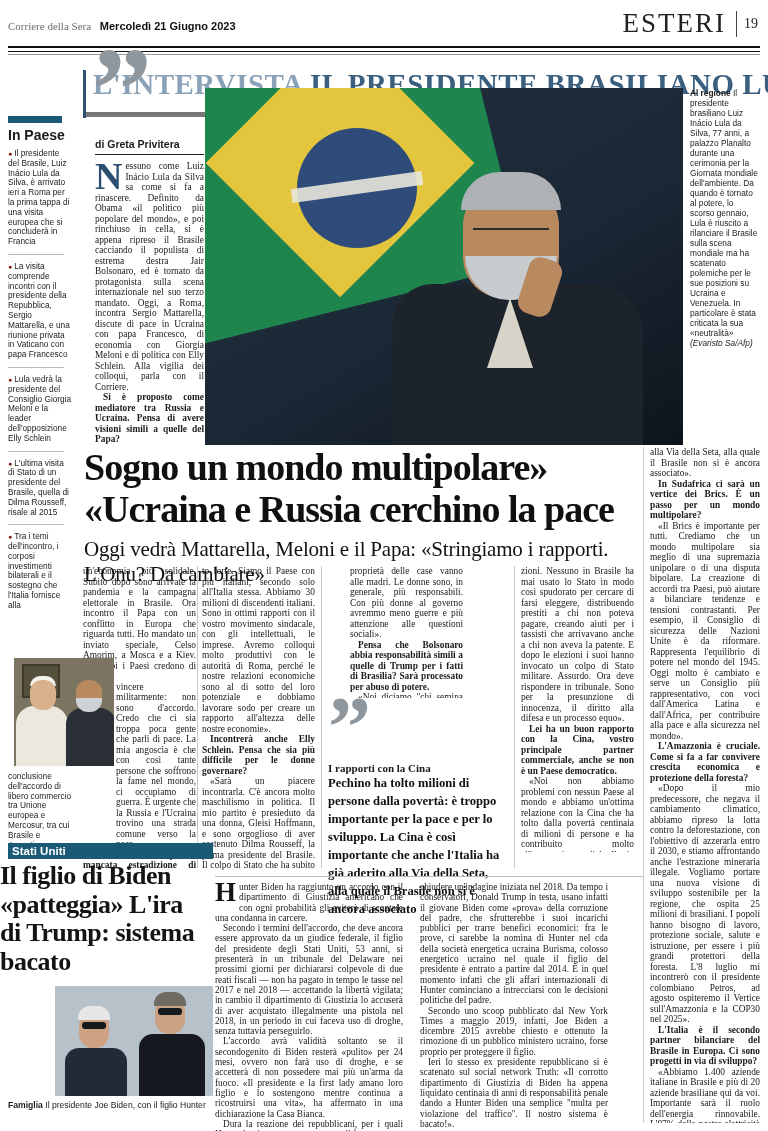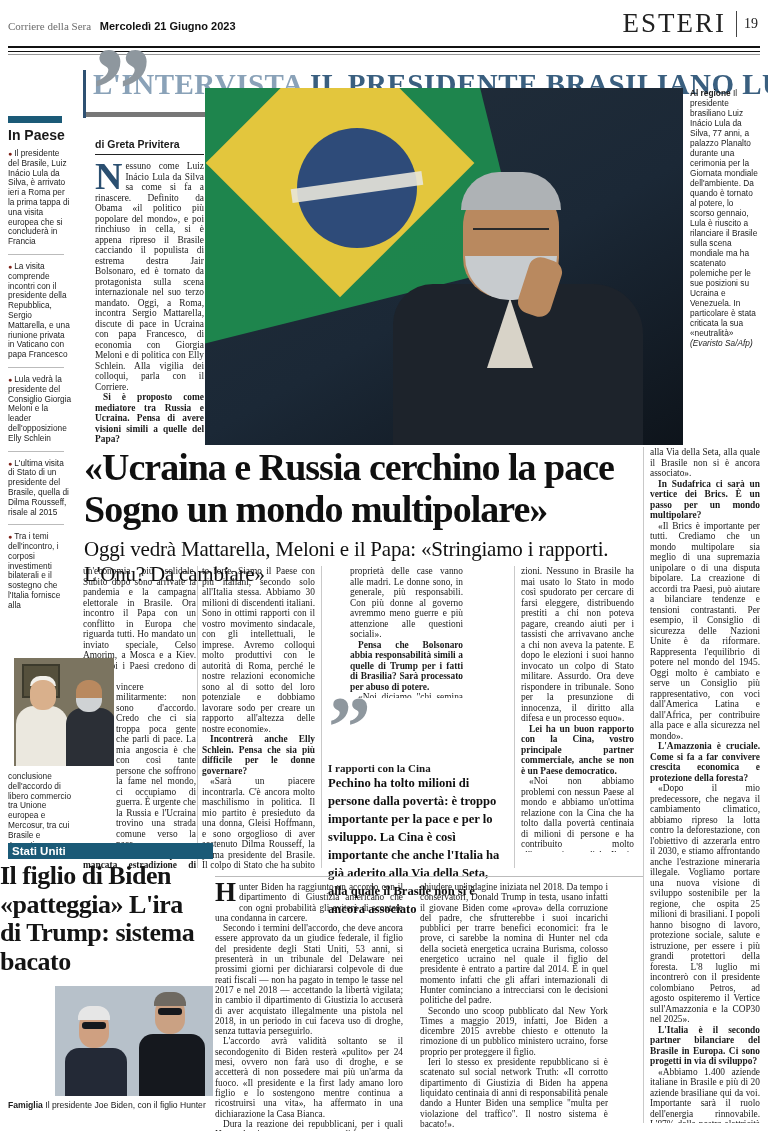--- a/index.html
+++ b/index.html
@@ -193,22 +193,22 @@
     <div class="lula-beard"></div>
     <div class="lula-hand"></div>
   </div>
   <div class="abs cap-lula">
     <span class="cap-lead">Al regione </span>
     <span> Il presidente brasiliano Luiz Inácio Lula da Silva, 77 anni, a palazzo Planalto durante una cerimonia per la Giornata mondiale dell'ambiente. Da quando è tornato al potere, lo scorso gennaio, Lula è riuscito a rilanciare il Brasile sulla scena mondiale ma ha scatenato polemiche per le sue posizioni su Ucraina e Venezuela. In particolare è stata criticata la sua «neutralità» </span>
     <span class="cap-credit">(Evaristo Sa/Afp) </span>
   </div>
 
   <div class="abs headline">
+    <div>Sogno un mondo multipolare» </div>
     <div>«Ucraina e Russia cerchino la pace </div>
-    <div>Sogno un mondo multipolare» </div>
   </div>
   <div class="abs subhead">Oggi vedrà Mattarella, Meloni e il Papa: «Stringiamo i rapporti. L'Onu? Da cambiare» </div>
 
   <div class="abs bodycol colA">
       <p class="bp flush">un'economia più solidale. Subito dopo sono arrivate la pandemia e la campagna elettorale in Brasile. Ora incontro il Papa con un conflitto in Europa che riguarda tutti. Ho mandato un inviato speciale, Celso Amorim, a Mosca e a Kiev. Entrambi i Paesi credono di poter</p>
       <p class="bp flush ind">vincere militarmente: non sono d'accordo. Credo che ci sia troppa poca gente che parli di pace. La mia angoscia è che con così tante persone che soffrono la fame nel mondo, ci occupiamo di guerra. È urgente che la Russia e l'Ucraina trovino una strada comune verso la pace».</p>
       <p class="bp q">Meloni la criticò per la mancata estradizione di Cesare Battisti e a gennaio non ha inviato alcun rappresentante al suo insediamento.</p>
     </div>
   <div class="abs bodycol colB">
       <p class="bp flush">to forte. Siamo il Paese con più italiani, secondo solo all'Italia stessa. Abbiamo 30 milioni di discendenti italiani. Sono in ottimi rapporti con il vostro movimento sindacale, con gli intellettuali, le imprese. Avremo colloqui molto produttivi con le autorità di Roma, perché le nostre relazioni economiche sono al di sotto del loro potenziale e dobbiamo lavorare sodo per creare un rapporto all'altezza delle nostre economie».</p>

